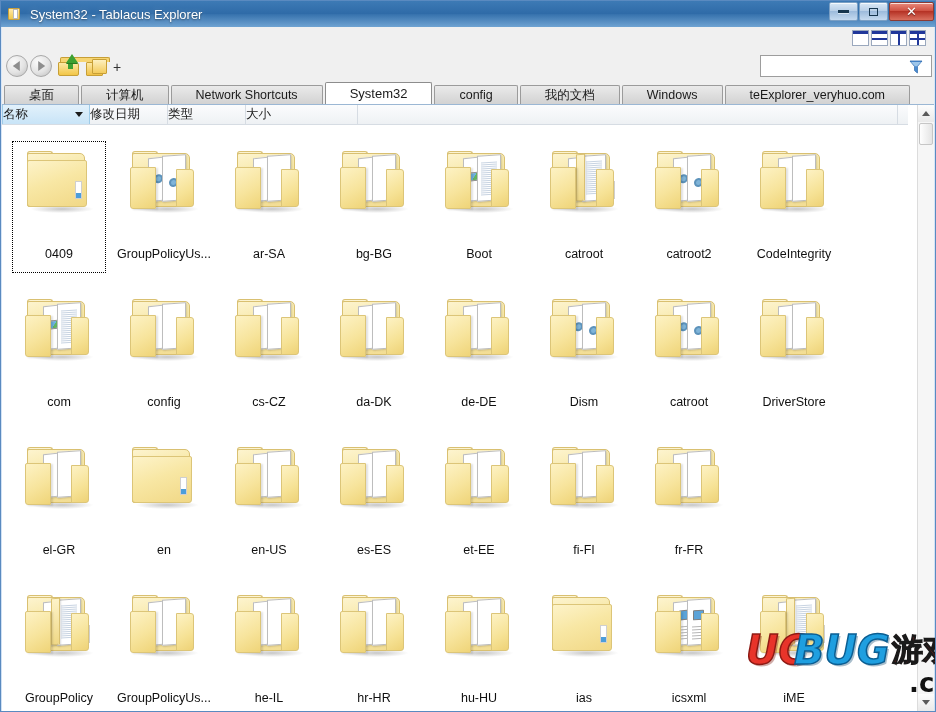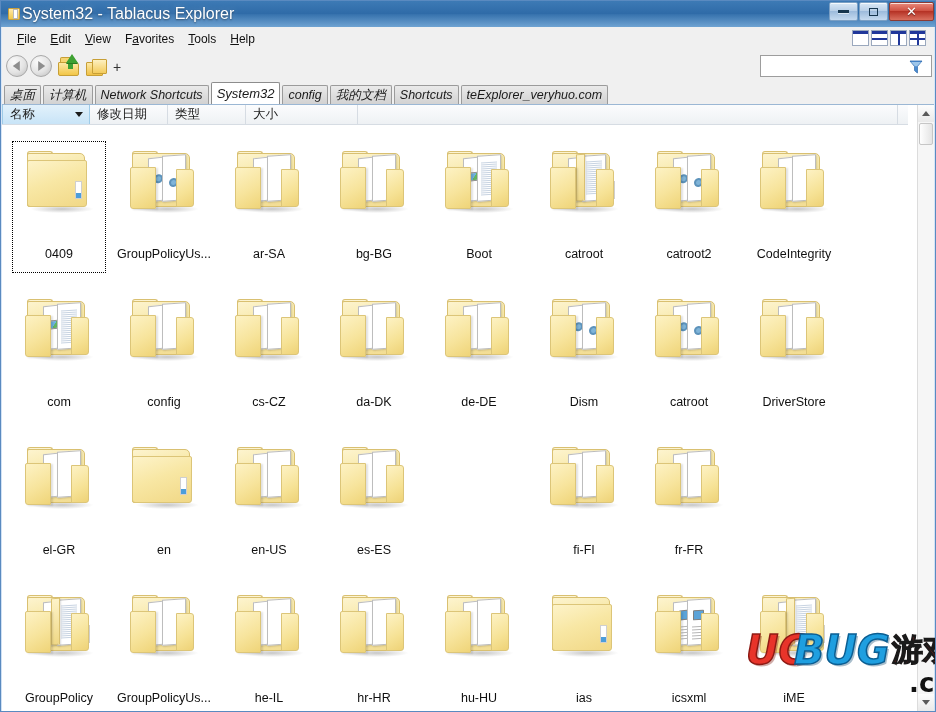--- a/index.html
+++ b/index.html
@@ -15,21 +15,21 @@
        background:linear-gradient(180deg,#d9e7f7 0%,#cfe0f3 100%);}
 
   
   .titlebar{position:absolute;left:0;top:0;width:936px;height:26px;
     background:linear-gradient(180deg,#3d7ab5 0%,#2f6ba8 48%,#3873ae 52%,#6fa3d2 100%);
     display:flex;align-items:center;}
   .title-ico{width:14px;height:14px;margin-left:7px;position:relative;flex:none;}
   .title-ico .fl{position:absolute;left:0;top:1px;width:12px;height:12px;
     background:linear-gradient(180deg,#ffe9a8,#f0c84c);border:1px solid #caa03a;border-radius:1px;box-sizing:border-box;}
   .title-ico .pg{position:absolute;left:5px;top:2px;width:5px;height:10px;background:#fff;border:1px solid #b9b9b9;box-sizing:border-box;}
-  .title-text{color:#fff;font-size:16px;
+  .title-text{margin-left:8px;color:#fff;font-size:13px;
     text-shadow:0 1px 2px rgba(0,0,0,.45),0 0 6px rgba(255,255,255,.25);text-align:center;}
   .wbtns{position:absolute;right:3px;top:1px;display:flex;}
   .wbtn{width:29px;height:19px;margin-left:1px;border:1px solid #7a9fc4;border-radius:2px;
     background:linear-gradient(180deg,#dae8f6 0%,#b9cfe7 45%,#9dbbdc 50%,#c5daf0 100%);
     display:flex;align-items:center;justify-content:center;box-sizing:border-box;
     box-shadow:inset 0 1px 0 rgba(255,255,255,.75);}
   .wbtn.close{width:45px;border:1px solid #8b3a33;
     background:linear-gradient(180deg,#e98a7c 0%,#cf5243 45%,#b63326 50%,#d9705f 100%);}
   .wbtn .gl{color:#12334f;font-size:11px;line-height:1;font-weight:bold;}
   .wbtn.close .gl{color:#fff;font-size:13px;text-shadow:0 1px 1px rgba(0,0,0,.5);}
@@ -85,32 +85,32 @@
     display:flex;align-items:center;justify-content:center;}
   .caret{width:0;height:0;border-left:4px solid transparent;border-right:4px solid transparent;border-top:5px solid #222;}
 
   .filterbox{position:absolute;left:758px;top:4px;width:172px;height:22px;background:#fff;
     border:1px solid #9d9d9d;box-sizing:border-box;}
   .funnel{position:absolute;right:8px;top:4px;width:14px;height:14px;}
 
   
   .tabsrow{position:absolute;left:1px;top:80px;width:932px;height:23px;background:#f0f0f0;
     display:flex;align-items:flex-end;}
-  .tab{height:19px;line-height:19px;padding:0 5px;margin-left:2px;font-size:12.5px;color:#1a1a1a;
+  .tab{height:19px;line-height:19px;padding:0 24px;margin-left:2px;font-size:12.5px;color:#1a1a1a;
     background:linear-gradient(180deg,#eaeaea,#d2d2d2);border:1px solid #9b9b9b;border-bottom:none;
-    box-sizing:border-box;border-radius:2px 2px 0 0;white-space:nowrap;font-style:italic;}
+    box-sizing:border-box;border-radius:2px 2px 0 0;white-space:nowrap;}
   .tab.active{height:22px;line-height:22px;background:#fff;border-color:#8d8d8d;font-size:13px;}
 
   
   .listpane{position:absolute;left:1px;top:103px;width:932px;height:607px;background:#fff;
     border-top:1px solid #9bb7d4;box-sizing:border-box;}
   .colhdr{position:absolute;left:0;top:0;width:906px;height:19px;
     background:linear-gradient(180deg,#fbfcfd,#eef1f4);border-bottom:1px solid #d6dce3;display:flex;}
   .col{height:19px;line-height:18px;border-right:1px solid #d6dce3;box-sizing:border-box;
-    font-size:12.5px;color:#1b1b1b;padding-left:7px;position:relative;}
+    font-size:12.5px;color:#1b1b1b;position:relative;}
   .col.active{background:linear-gradient(180deg,#e2f1fb,#c8e4f7);border-left:1px solid #9ecbe8;border-right:1px solid #9ecbe8;}
   .col .sortcaret{position:absolute;right:6px;top:7px;width:0;height:0;
     border-left:4px solid transparent;border-right:4px solid transparent;border-top:5px solid #1b1b1b;}
 
   
   .grid{position:absolute;left:0;top:20px;width:906px;height:586px;overflow:hidden;margin-top:10px;}
   .cell{position:absolute;width:104px;height:148px;}
   .cell .iconwrap{position:relative;width:104px;height:112px;}
   .cell .lbl{position:absolute;left:0;top:110px;width:104px;text-align:center;
     font-size:12.5px;color:#101010;white-space:nowrap;overflow:hidden;text-overflow:ellipsis;}
@@ -196,28 +196,20 @@
       <div class="wbtn">
         <div class="rest-sq"></div>
       </div>
       <div class="wbtn close">
         <span class="gl">✕</span>
       </div>
     </div>
   </div>
 
   <div class="menurow">
-    <div class="menus">
-      <div class="menu-item"><u>F</u>ile</div>
-      <div class="menu-item"><u>E</u>dit</div>
-      <div class="menu-item"><u>V</u>iew</div>
-      <div class="menu-item">F<u>a</u>vorites</div>
-      <div class="menu-item"><u>T</u>ools</div>
-      <div class="menu-item"><u>H</u>elp</div>
-    </div>
     <div class="panebtns">
       <div class="panebtn">
           <i class="top"></i>
         </div>
       <div class="panebtn">
           <i class="top"></i>
           <i class="hmid"></i>
         </div>
       <div class="panebtn">
           <i class="top"></i>
@@ -260,21 +252,21 @@
     </div>
   </div>
 
   <div class="tabsrow">
       <div class="tab">桌面</div>
       <div class="tab">计算机</div>
       <div class="tab">Network Shortcuts</div>
       <div class="tab active">System32</div>
       <div class="tab">config</div>
       <div class="tab">我的文档</div>
-      <div class="tab">Shortcuts</div>
+      <div class="tab">Windows</div>
       <div class="tab">teExplorer_veryhuo.com</div>
     </div>
 
   <div class="listpane">
     <div class="colhdr">
         <div class="col active" style="width: 88px;"><span>名称</span><span class="sortcaret"></span></div>
         <div class="col" style="width: 78px;"><span>修改日期</span></div>
         <div class="col" style="width: 78px;"><span>类型</span></div>
         <div class="col" style="width: 112px;"><span>大小</span></div>
         <div class="col" style="width: 540px;"><span></span></div>
@@ -587,20 +579,34 @@
               <div class="backtab"></div>
               <div class="back"></div>
               <div class="sheet s1"></div>
               <div class="sheet s2"></div>
               <div class="front"></div>
               <div class="frontR"></div>
             </div>
           </div>
           <div class="lbl">es-ES</div>
         </div>
+        <div class="cell" style="left: 425px; top: 298px;">
+          <div class="iconwrap">
+            <div class="fld">
+              <div class="shadow"></div>
+              <div class="backtab"></div>
+              <div class="back"></div>
+              <div class="sheet s1"></div>
+              <div class="sheet s2"></div>
+              <div class="front"></div>
+              <div class="frontR"></div>
+            </div>
+          </div>
+          <div class="lbl">et-EE</div>
+        </div>
         <div class="cell" style="left: 530px; top: 298px;">
           <div class="iconwrap">
             <div class="fld">
               <div class="shadow"></div>
               <div class="backtab"></div>
               <div class="back"></div>
               <div class="sheet s1"></div>
               <div class="sheet s2"></div>
               <div class="front"></div>
               <div class="frontR"></div>

